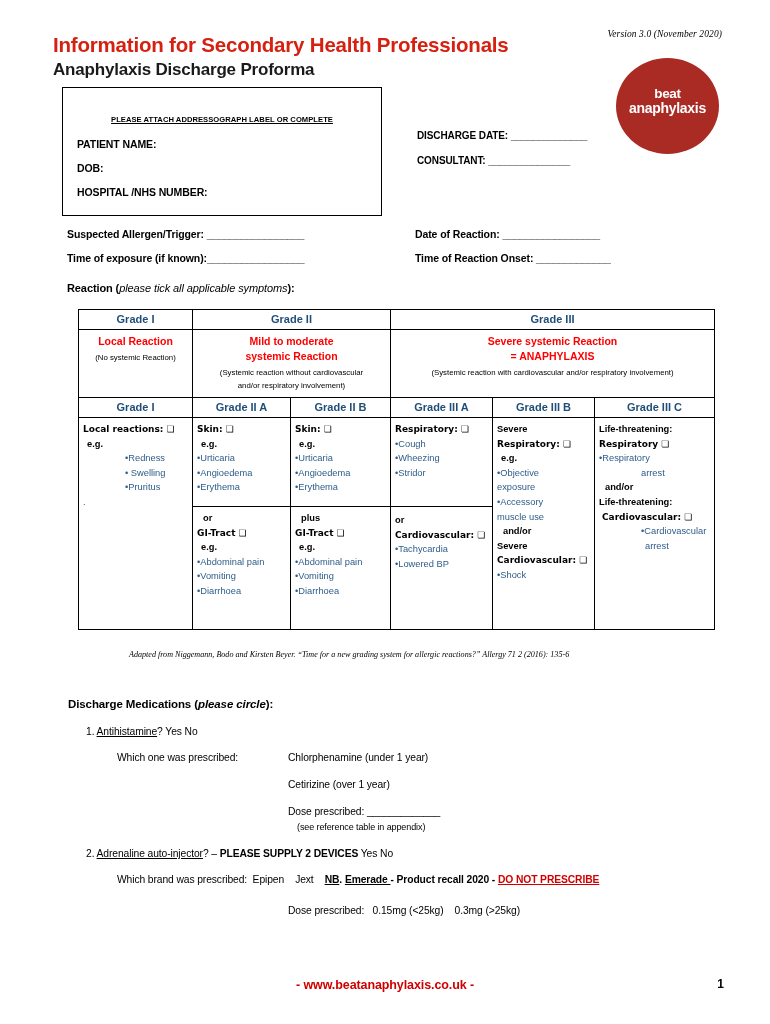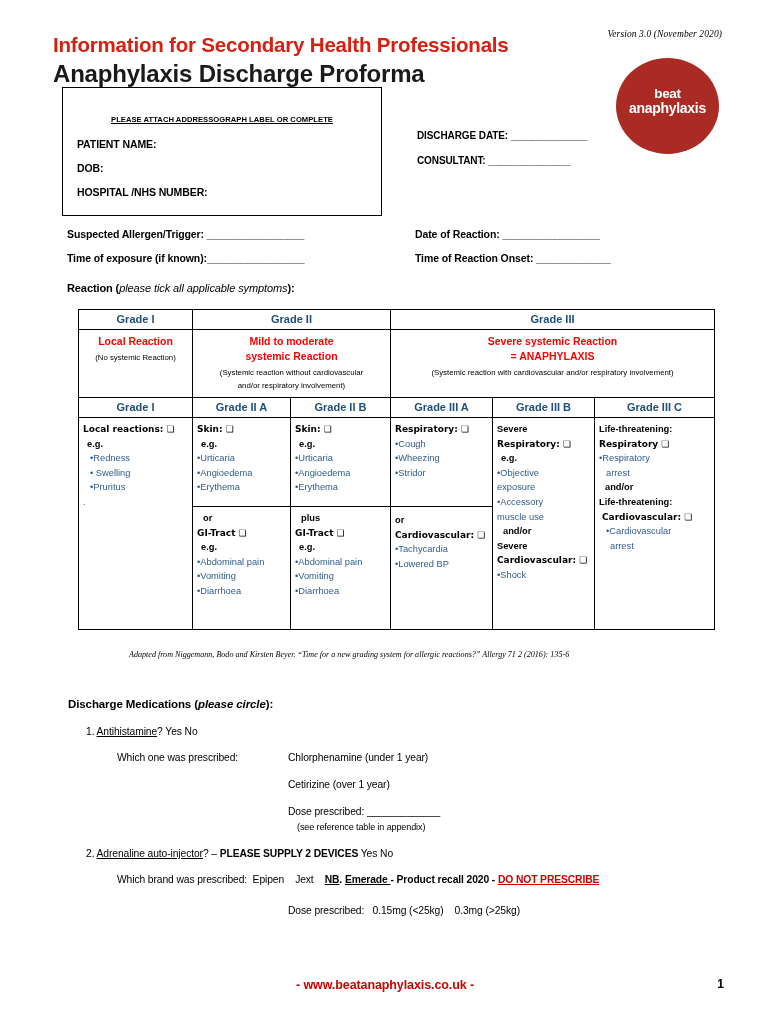--- a/index.html
+++ b/index.html
@@ -37,21 +37,21 @@
     font-size: 20.5px;
     font-weight: bold;
     color: #d62010;
     letter-spacing: -0.2px;
     white-space: nowrap;
   }
   .title-black {
     position: absolute;
     left: 53px;
     top: 60px;
-    font-size: 24px;
+    font-size: 17px;
     font-weight: bold;
     color: #1a1a1a;
     letter-spacing: -0.2px;
     white-space: nowrap;
   }
   .logo {
     position: absolute;
     left: 616px;
     top: 58px;
     width: 103px;
@@ -180,21 +180,21 @@
     margin-top: 2px;
   }
   .cell-body {
     padding: 4px 3px 4px 4px;
     font-size: 9.3px;
     line-height: 14.6px;
   }
   .cell-body .hdr { font-weight: bold; color:#000; display:block; }
   .cell-body .eg  { font-weight: bold; color:#000; display:block; padding-left:4px; }
   .cell-body .it  { color:#2e5c8a; display:block; }
-  .cell-body .it.ind { padding-left: 7px; }
+  .cell-body .it.ind { padding-left: 7px; margin-left: 35px; }
   .cell-body .conj { font-weight: bold; color:#000; display:block; padding-left:6px; }
   .divided { border-bottom: 1.3px solid #000; }
   .sub-pad { padding-top: 6px; }
 
   .citation {
     position: absolute;
     left: 113px;
     top: 650px;
     font-family: "Liberation Serif", serif;
     font-style: italic;

